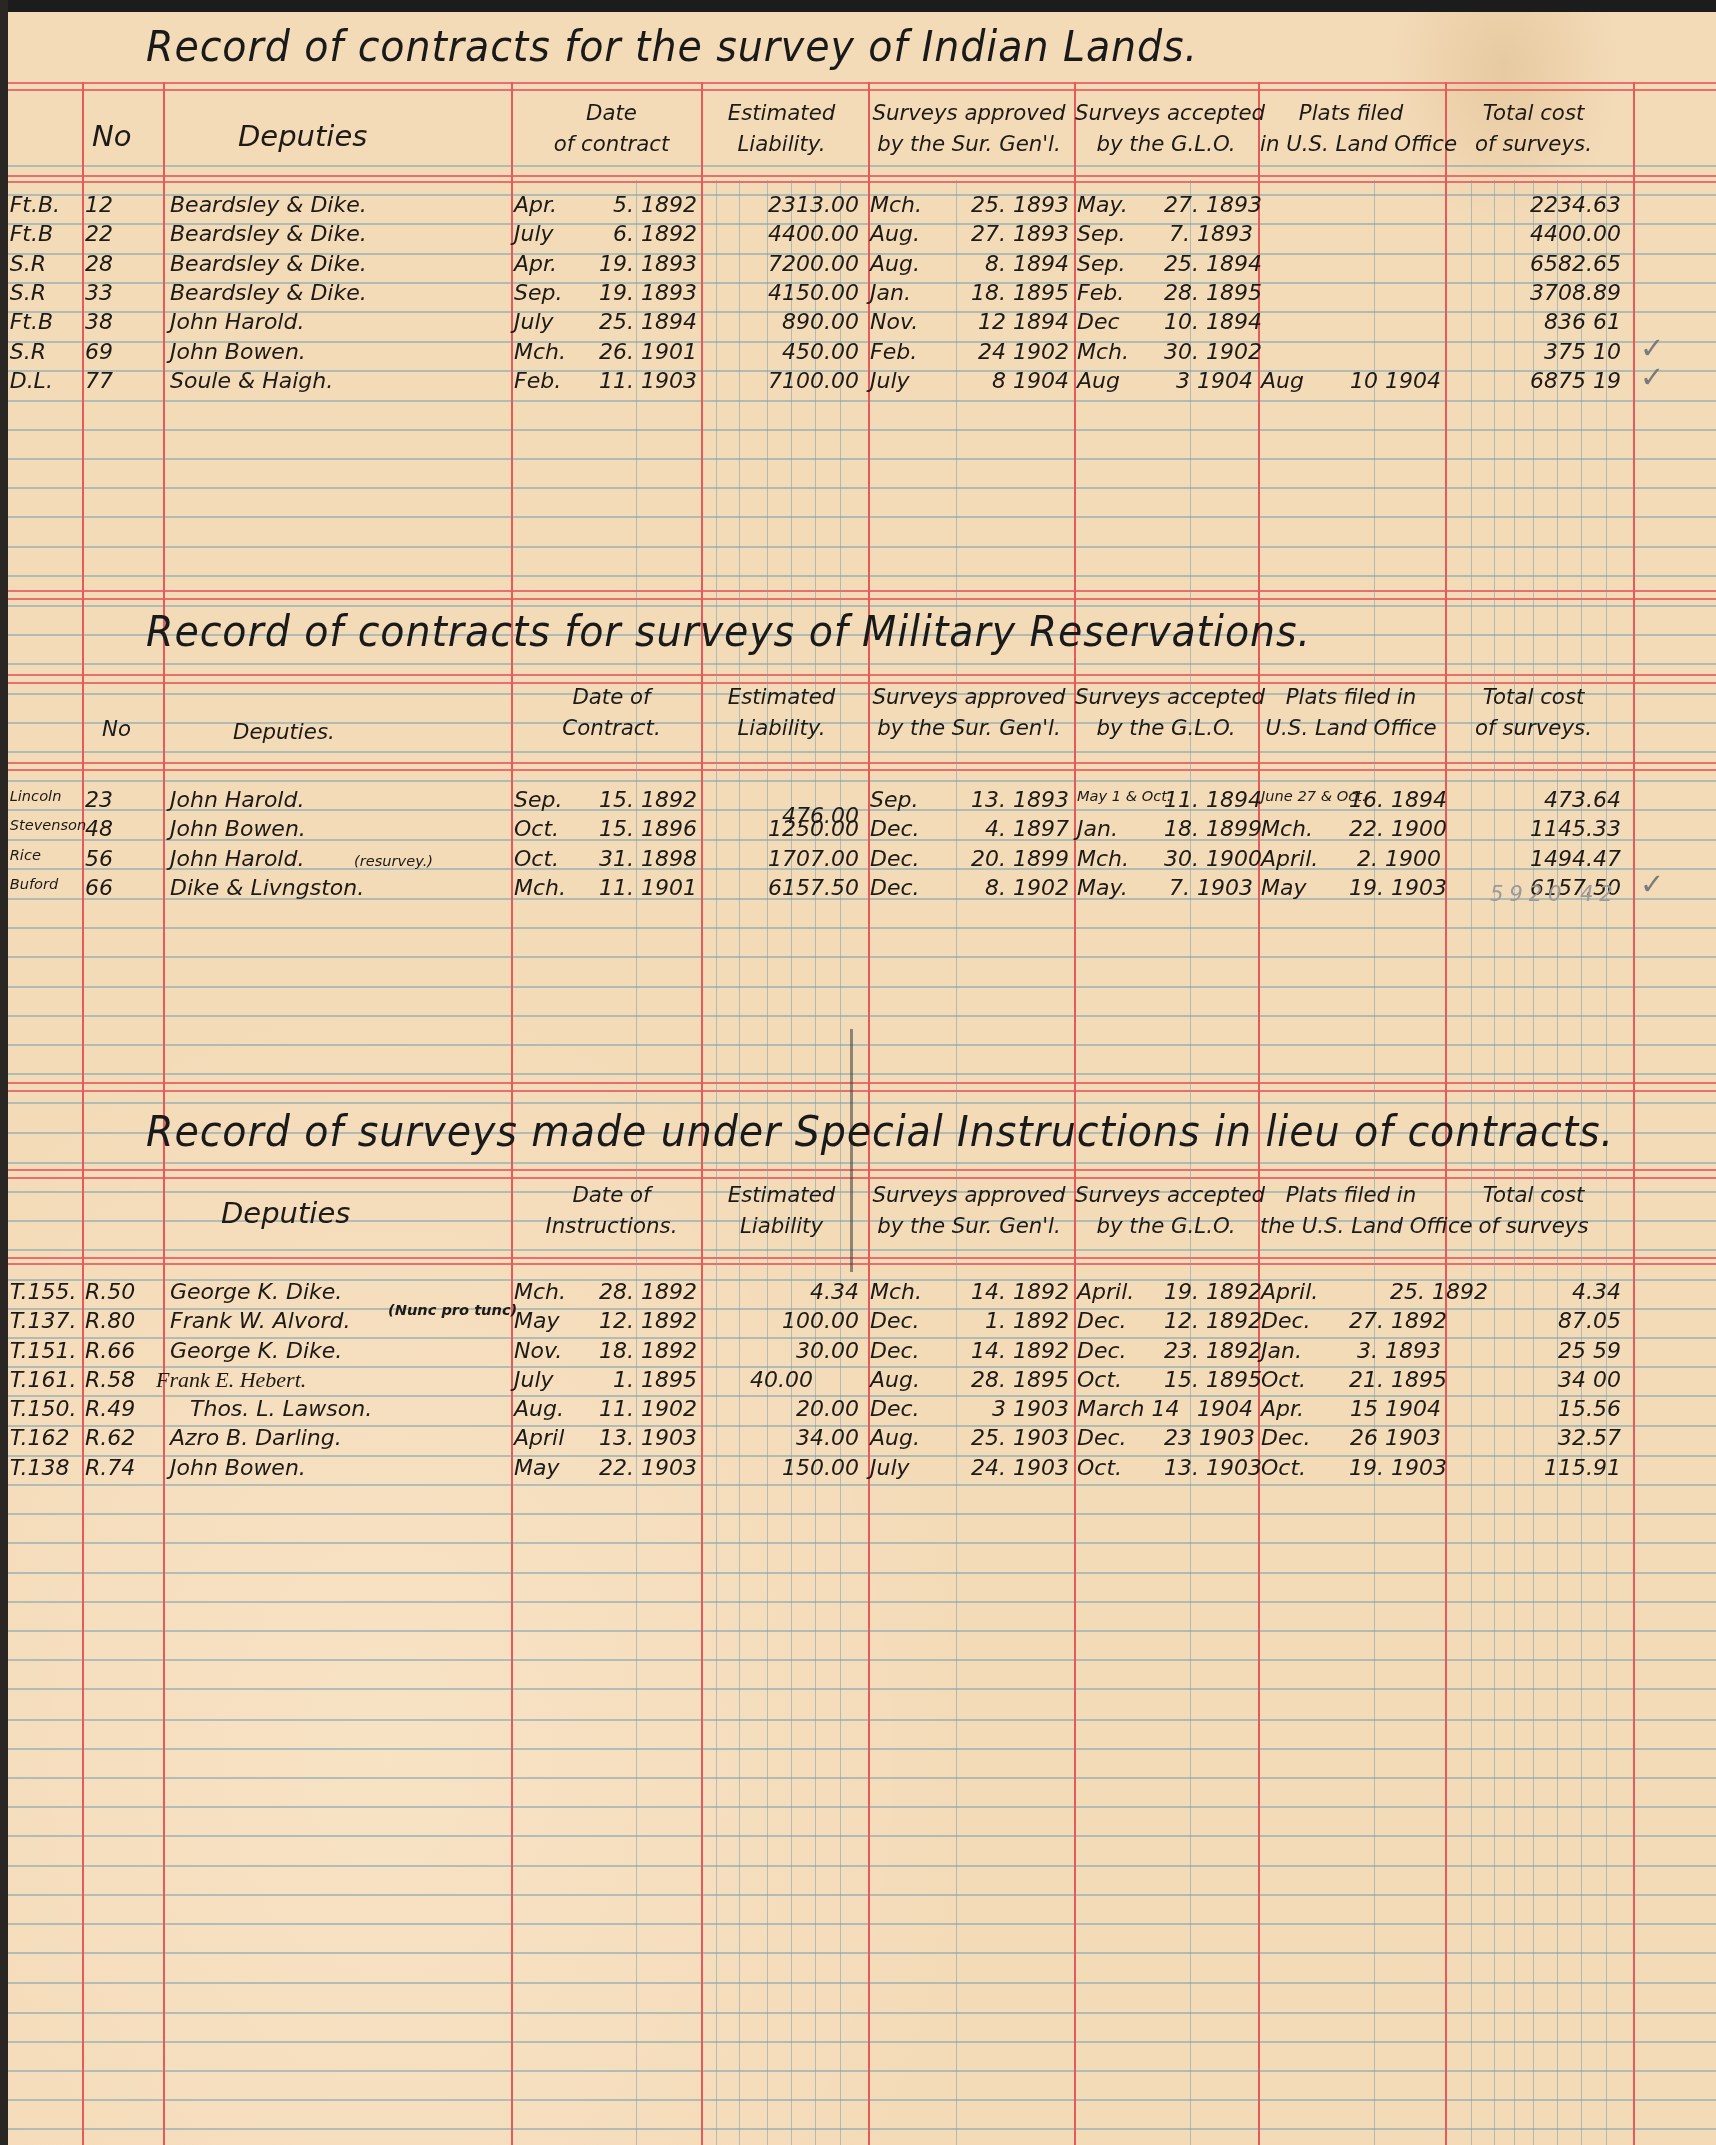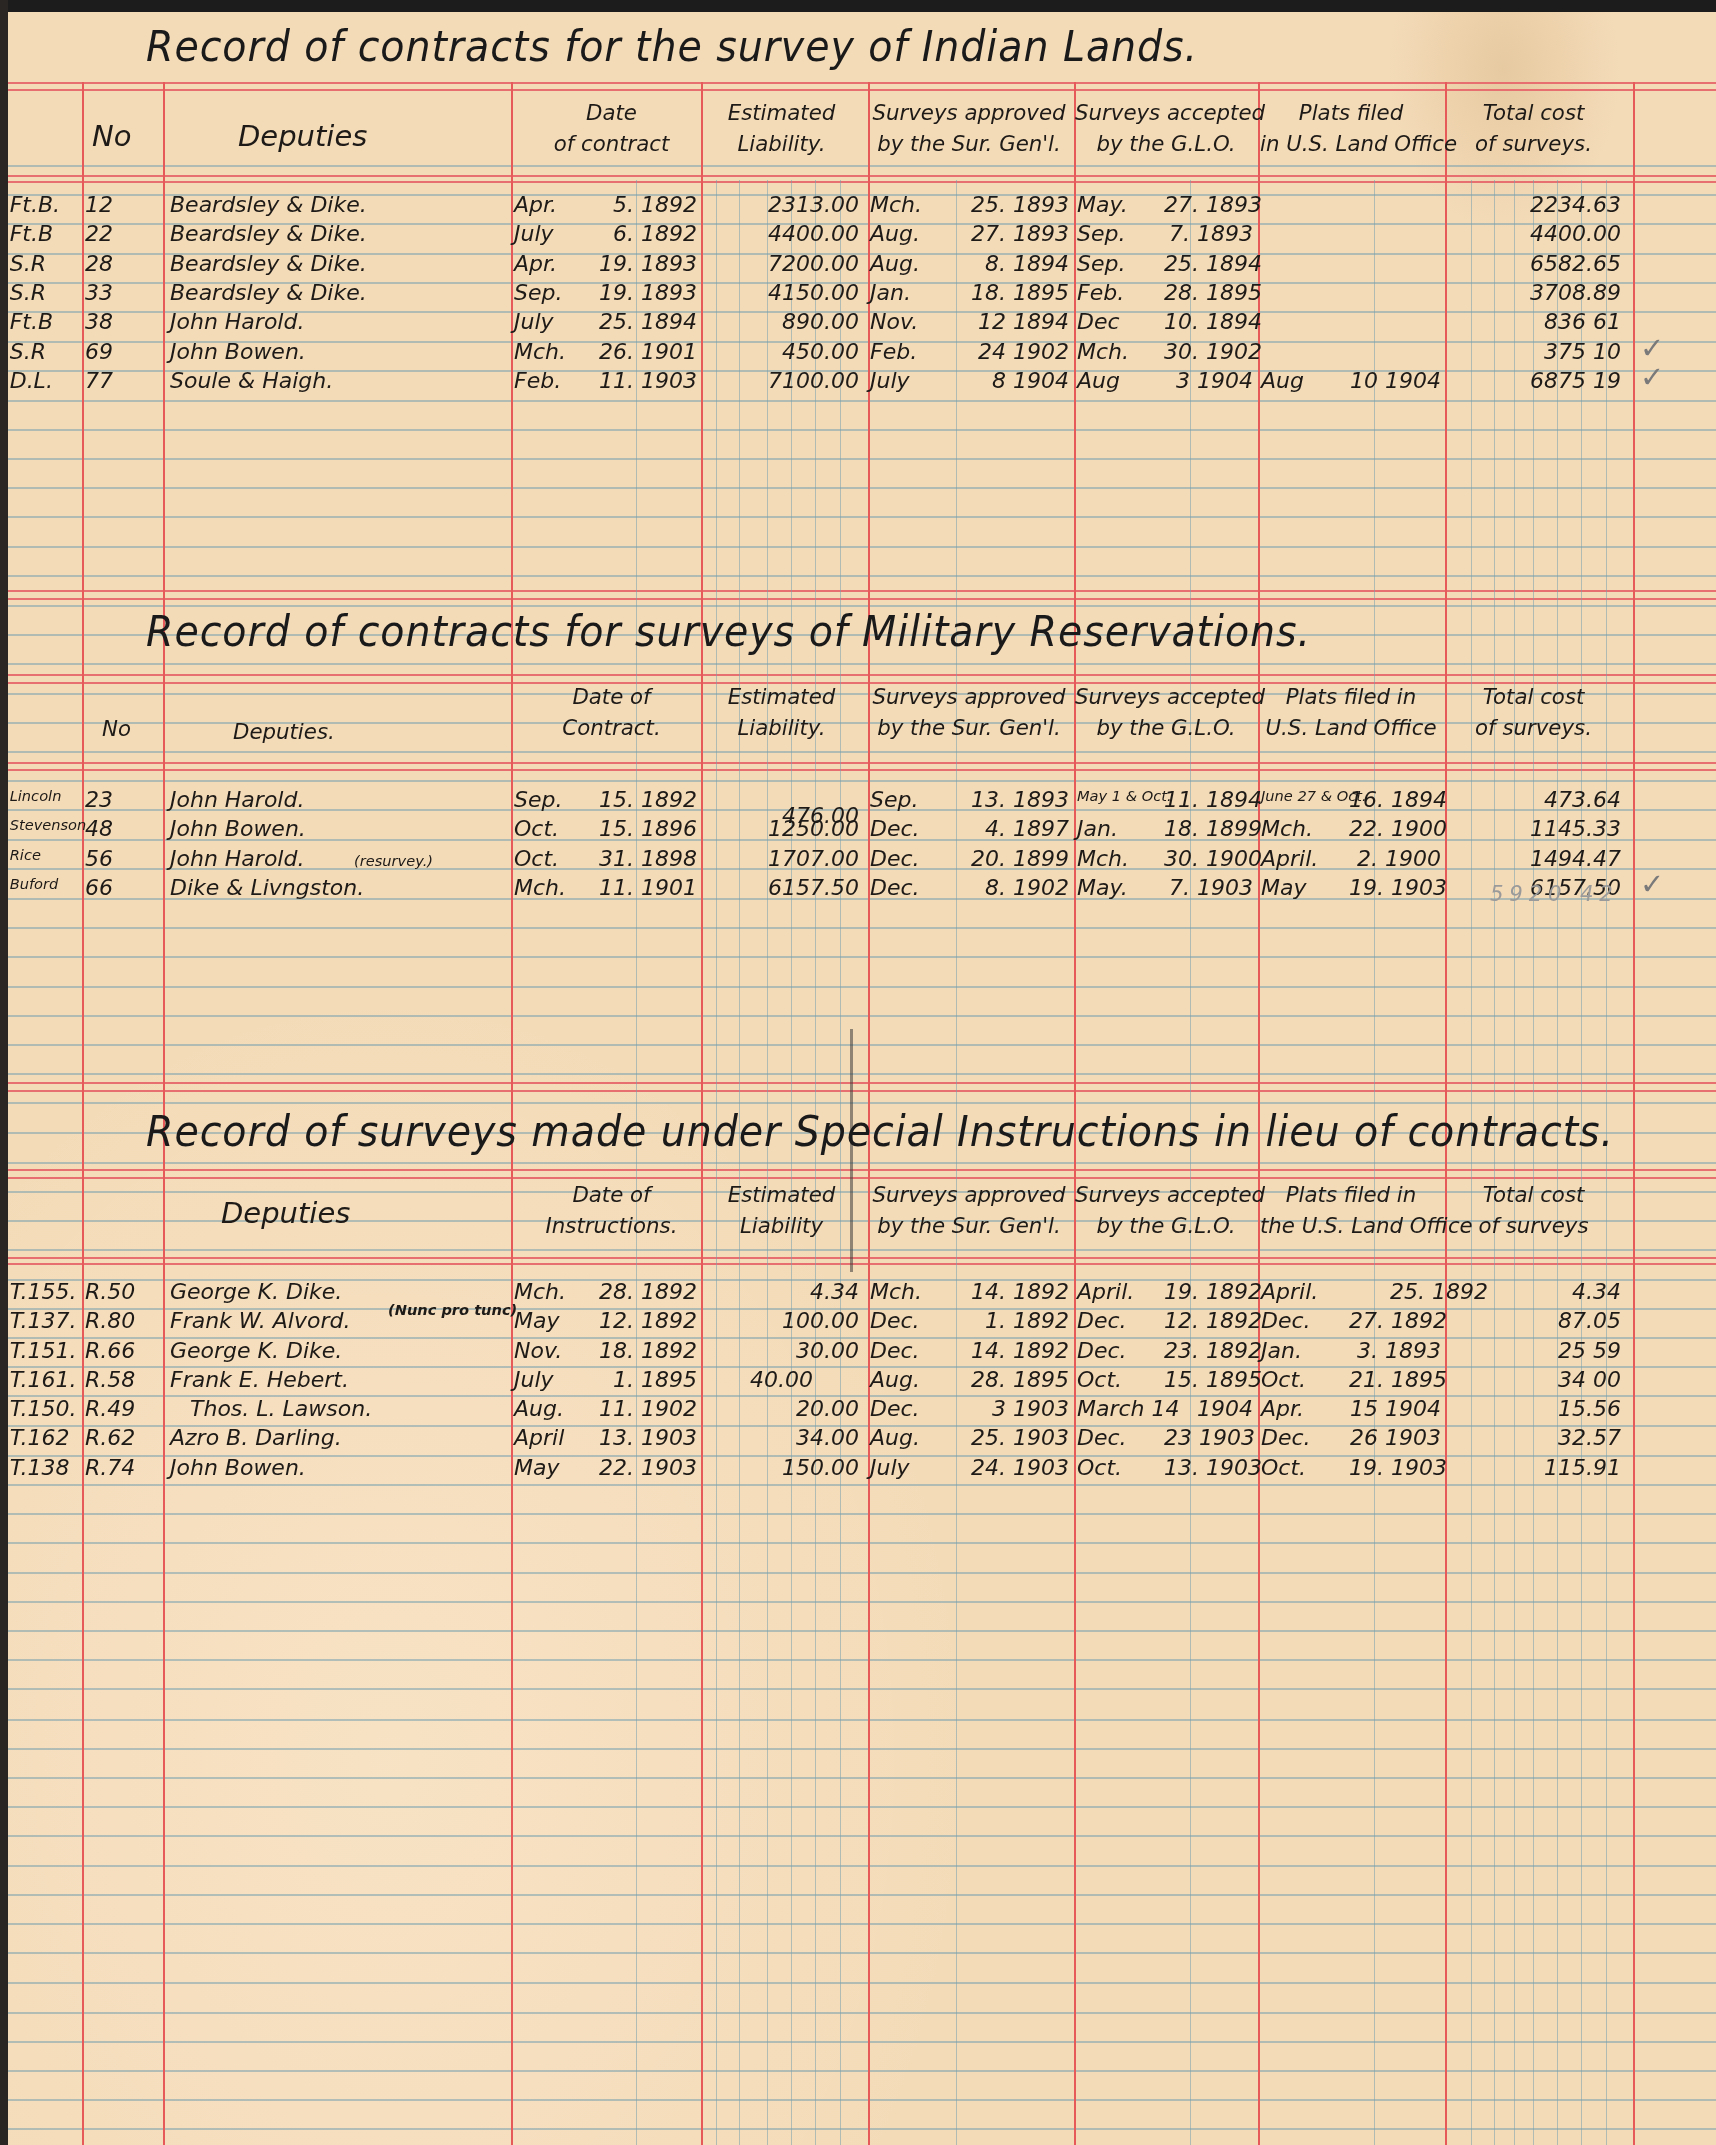--- a/index.html
+++ b/index.html
@@ -468,21 +468,21 @@
         <span class="cell r" style="left: 951px; width: 118px;">14. 1892</span>
         <span class="cell" style="left: 1077px; width: 107px;">Dec.</span>
         <span class="cell r" style="left: 1164px; width: 89px;">23. 1892</span>
         <span class="cell" style="left: 1261px; width: 112px;">Jan.</span>
         <span class="cell r" style="left: 1349px; width: 92px;">3. 1893</span>
         <span class="cell r" style="left: 1456px; width: 165px;">25 59</span>
       </div>
       <div class="row" style="top: 1367px;">
         <span class="cell" style="left: 9.7px; width: 70px;">T.161.</span>
         <span class="cell" style="left: 85px; width: 68px;">R.58</span>
-        <span class="cell" style="left: 170px; width: 335px;">Frank E. Hebert.</span>
+        <span class="cell" style="left: 156px; width: 335px; font-family: Liberation Serif, serif;">Frank E. Hebert.</span>
         <span class="cell" style="left: 514px; width: 68px;">July</span>
         <span class="cell r" style="left: 582px; width: 115px;">1. 1895</span>
         <span class="cell r" style="left: 704px; width: 155px; text-align: center;">40.00</span>
         <span class="cell" style="left: 870px; width: 78px;">Aug.</span>
         <span class="cell r" style="left: 951px; width: 118px;">28. 1895</span>
         <span class="cell" style="left: 1077px; width: 107px;">Oct.</span>
         <span class="cell r" style="left: 1164px; width: 89px;">15. 1895</span>
         <span class="cell" style="left: 1261px; width: 112px;">Oct.</span>
         <span class="cell r" style="left: 1349px; width: 92px;">21. 1895</span>
         <span class="cell r" style="left: 1456px; width: 165px;">34 00</span>

